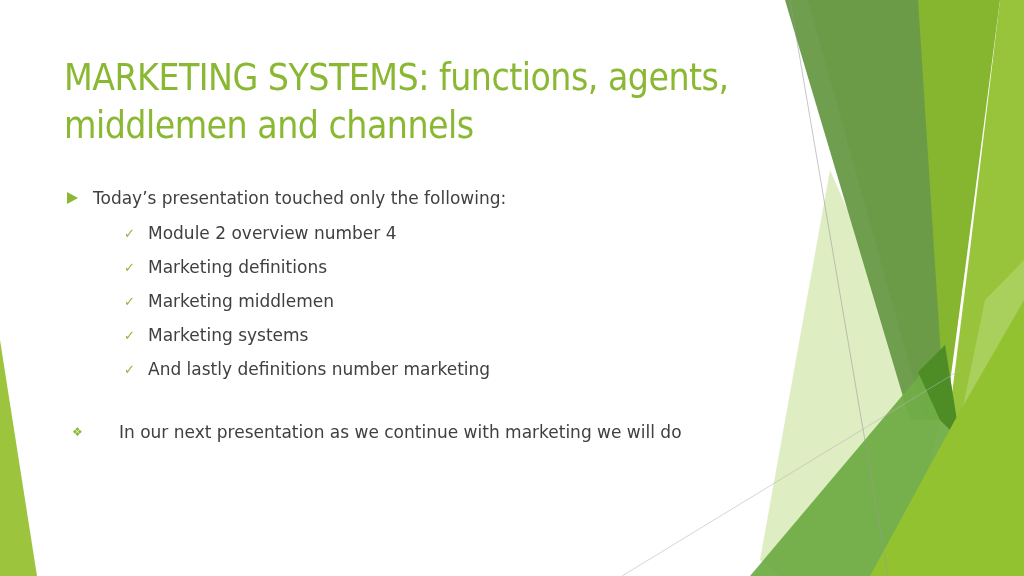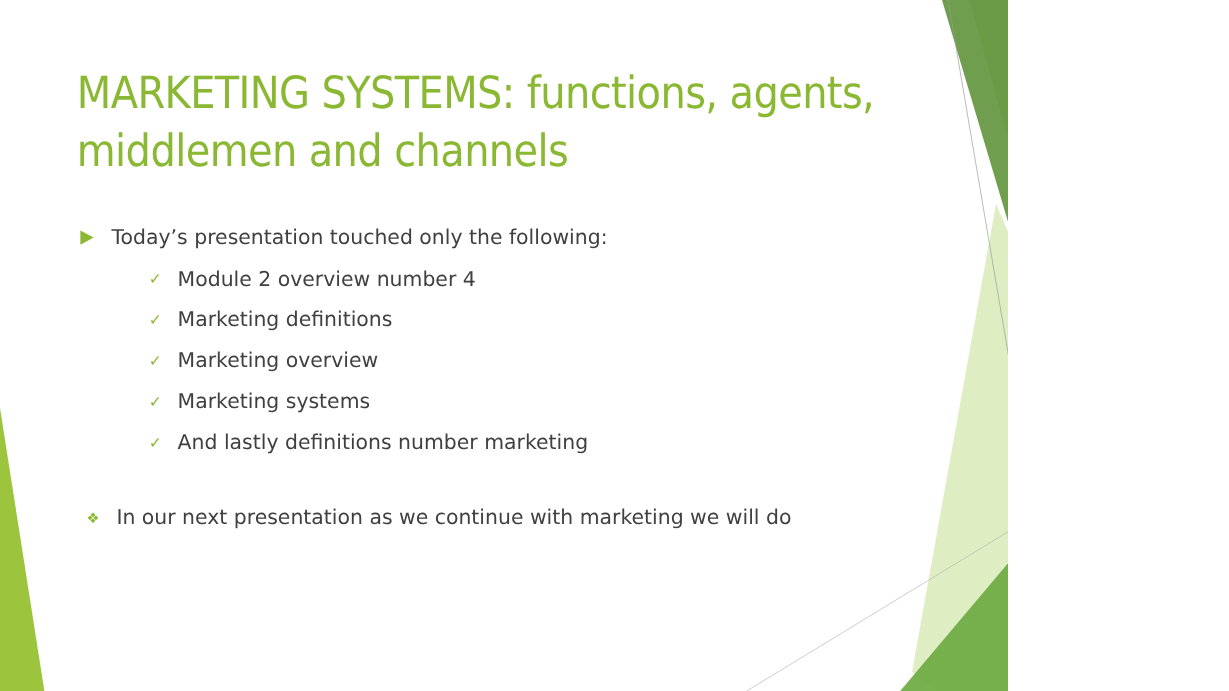--- a/index.html
+++ b/index.html
@@ -5,21 +5,21 @@
     html, body {
       margin: 0;
       padding: 0;
       width: 1024px;
       height: 576px;
       overflow: hidden;
       background: #ffffff;
     }
     .slide {
       position: relative;
-      width: 840px;
+      width: 1024px;
       height: 576px;
       background: #ffffff;
       overflow: hidden;
       font-family: "DejaVu Sans", sans-serif;
     }
     .deco {
       position: absolute;
       left: 0;
       top: 0;
       width: 1024px;
@@ -96,20 +96,21 @@
     .diamond {
       color: #8ab833;
       font-size: 12px;
       width: 25px;
       display: inline-block;
       line-height: 23px;
     }
     .next-text {
       display: block;
       width: 640px;
+      margin-left: 22px;
     }
   </style>
 </head>
 <body>
 
 <div class="slide">
 
   <svg class="deco" viewBox="0 0 1024 576" xmlns="http://www.w3.org/2000/svg">
 
     <polygon points="0,340 37,576 0,576" fill="#9cc43c"></polygon>
@@ -147,21 +148,21 @@
       <li class="sub-item">
         <span class="check">✓</span>
         <span>Module 2 overview number 4</span>
       </li>
       <li class="sub-item">
         <span class="check">✓</span>
         <span>Marketing definitions</span>
       </li>
       <li class="sub-item">
         <span class="check">✓</span>
-        <span>Marketing overview</span>
+        <span>Marketing middlemen</span>
       </li>
       <li class="sub-item">
         <span class="check">✓</span>
         <span>Marketing systems</span>
       </li>
       <li class="sub-item">
         <span class="check">✓</span>
         <span>And lastly definitions number marketing</span>
       </li>
     </ul>

